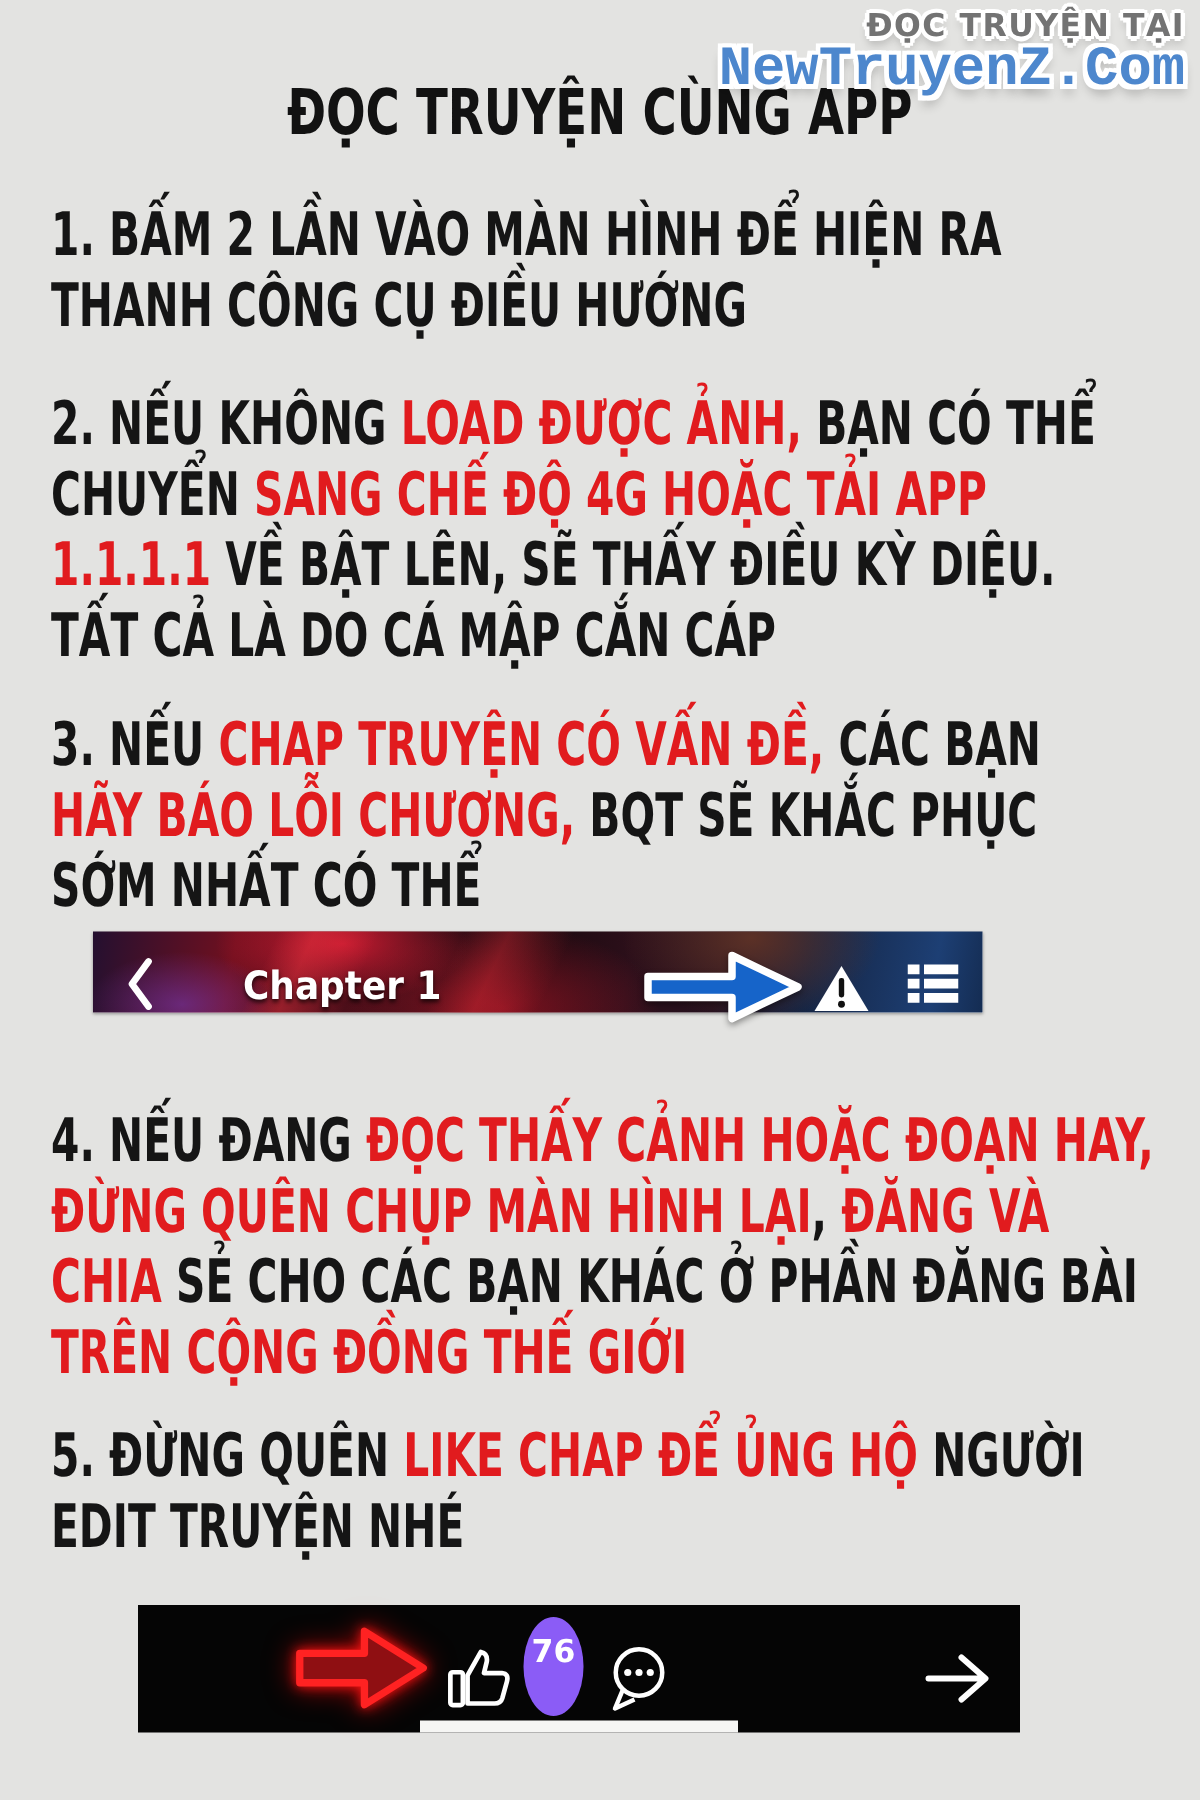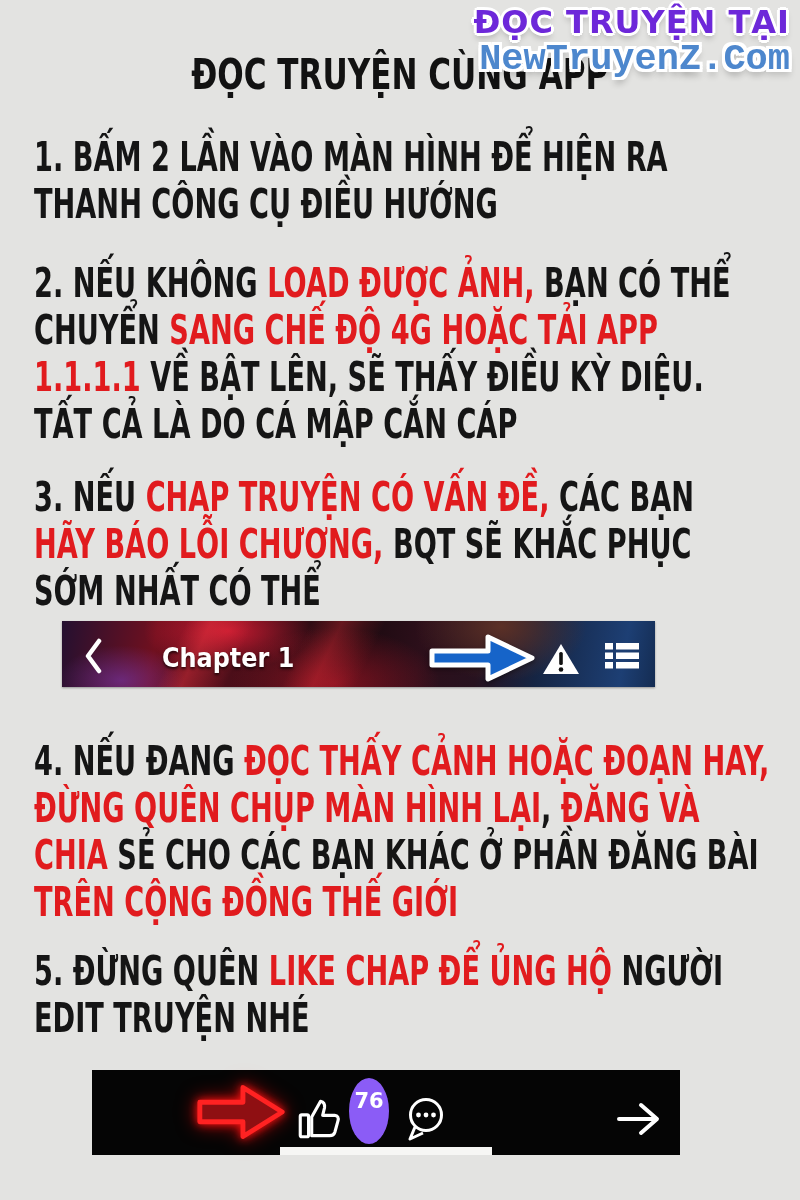--- a/index.html
+++ b/index.html
@@ -6,21 +6,21 @@
   html,body { width:800px; height:1200px; }
   body {
     position:relative; overflow:hidden;
     background:#e3e3e1;
     font-family:"DejaVu Sans","Liberation Sans",sans-serif;
   }
 
   
   .logo { position:absolute; top:6px; right:10px; text-align:right; z-index:6; font-weight:bold; line-height:1.05; }
   .logo .l1 {
-    font-size:32px; letter-spacing:1px; color:#6d28d9;
+    font-size:21px; letter-spacing:1px; color:#737373;
     text-shadow:-3px 0 0 #fff,3px 0 0 #fff,0 -3px 0 #fff,0 3px 0 #fff,
       -2px -2px 0 #fff,2px -2px 0 #fff,-2px 2px 0 #fff,2px 2px 0 #fff,0 5px 6px rgba(0,0,0,.25);
   }
   .logo .l2 {
     font-size:37px; color:#4d87cd;
     text-shadow:-3px 0 0 #fff,3px 0 0 #fff,0 -3px 0 #fff,0 3px 0 #fff,
       -3px -3px 0 #fff,3px -3px 0 #fff,-3px 3px 0 #fff,3px 3px 0 #fff,0 6px 7px rgba(0,0,0,.3);
     font-family:Liberation Mono, monospace;
   }
 
@@ -40,21 +40,21 @@
   .seg.red { color:#e11b1e; }
   .seg.black { color:#151515; }
   #para-0 { top:134px; }
   #para-1 { top:260px; }
   #para-2 { top:474px; }
   #para-3 { top:738px; }
   #para-4 { top:948px; }
 
   
   .chapter-bar {
-    position:absolute; left:62px; top:621px; width:593px; height:66px; z-index:3;
+    position:absolute; left:62px; top:621px; width:593px; height:54px; z-index:3;
     background-image:
       linear-gradient(115deg, rgba(0,0,0,0) 20%, rgba(255,60,70,.35) 24%, rgba(0,0,0,0) 31%, rgba(0,0,0,0) 40%, rgba(255,50,60,.30) 45%, rgba(0,0,0,0) 52%),
       radial-gradient(90px 50px at 10% 90%, rgba(120,60,190,.55), rgba(0,0,0,0) 70%),
       radial-gradient(130px 60px at 28% 15%, rgba(235,30,55,.75), rgba(0,0,0,0) 65%),
       radial-gradient(150px 80px at 46% 95%, rgba(210,25,45,.55), rgba(0,0,0,0) 70%),
       radial-gradient(110px 70px at 74% 8%, rgba(95,50,38,.95), rgba(0,0,0,0) 78%),
       linear-gradient(100deg,#241030 0%,#70101f 16%,#3a0d16 36%,#1c0a10 50%,#2c0f1a 60%,#27121f 70%,#152544 80%,#1d3f74 94%,#142c52 100%);
     box-shadow:0 1px 2px rgba(0,0,0,.35);
   }
   .chapter-bar .back { position:absolute; left:22px; top:17px; }

